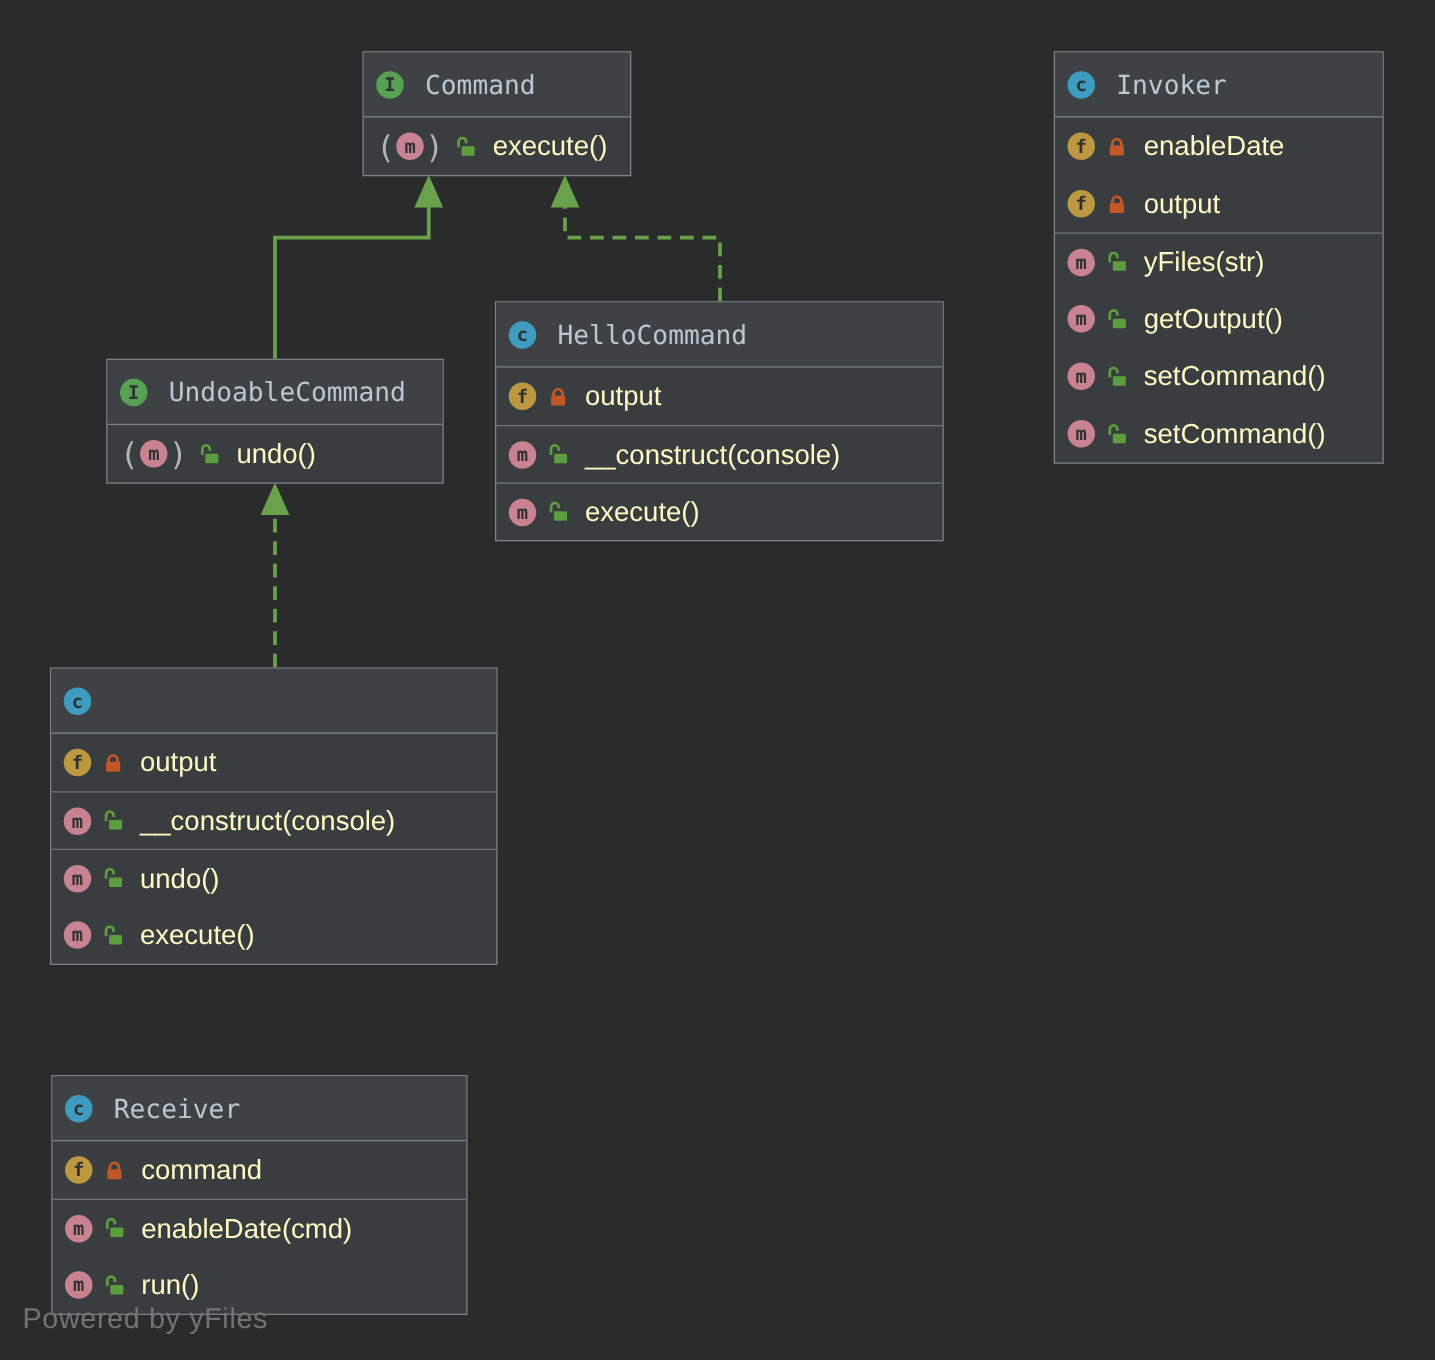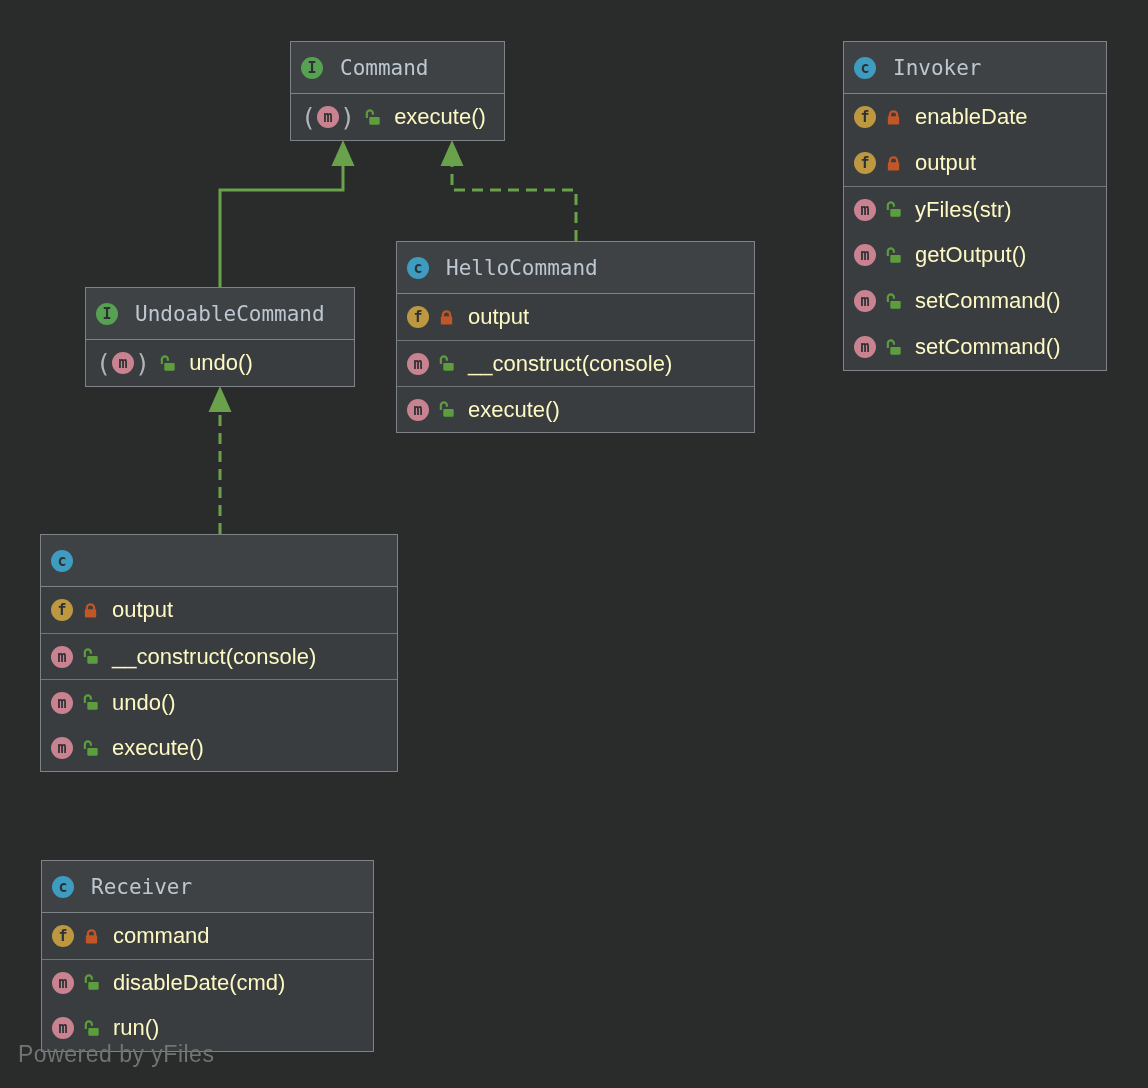--- a/index.html
+++ b/index.html
@@ -270,21 +270,21 @@
           <rect x="3" y="7.8" width="12" height="8.6" rx="1.4" fill="#c15627"></rect>
         </svg>
       <span class="member-label">command</span>
     </div>
     <div class="member-row sect-start">
       <span class="badge badge-method">m</span>
       <svg class="lock" width="17" height="17" viewBox="0 0 18 18">
           <path d="M3 9.5V4.6a3.2 3.2 0 0 1 6.4 0V6" fill="none" stroke="#5c9e3e" stroke-width="2.3"></path>
           <rect x="5.6" y="8.4" width="11" height="8.2" rx="1.2" fill="#5c9e3e"></rect>
         </svg>
-      <span class="member-label">disableDate(cmd)</span>
+      <span class="member-label">enableDate(cmd)</span>
     </div>
     <div class="member-row">
       <span class="badge badge-method">m</span>
       <svg class="lock" width="17" height="17" viewBox="0 0 18 18">
           <path d="M3 9.5V4.6a3.2 3.2 0 0 1 6.4 0V6" fill="none" stroke="#5c9e3e" stroke-width="2.3"></path>
           <rect x="5.6" y="8.4" width="11" height="8.2" rx="1.2" fill="#5c9e3e"></rect>
         </svg>
       <span class="member-label">run()</span>
     </div>
   </div>

